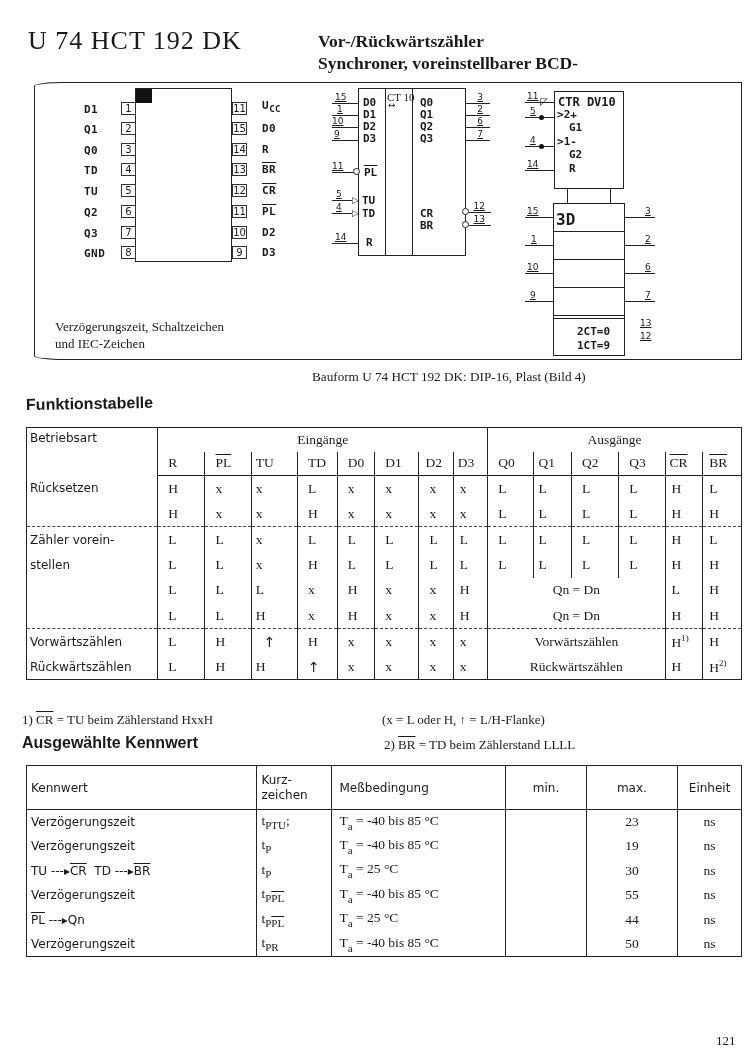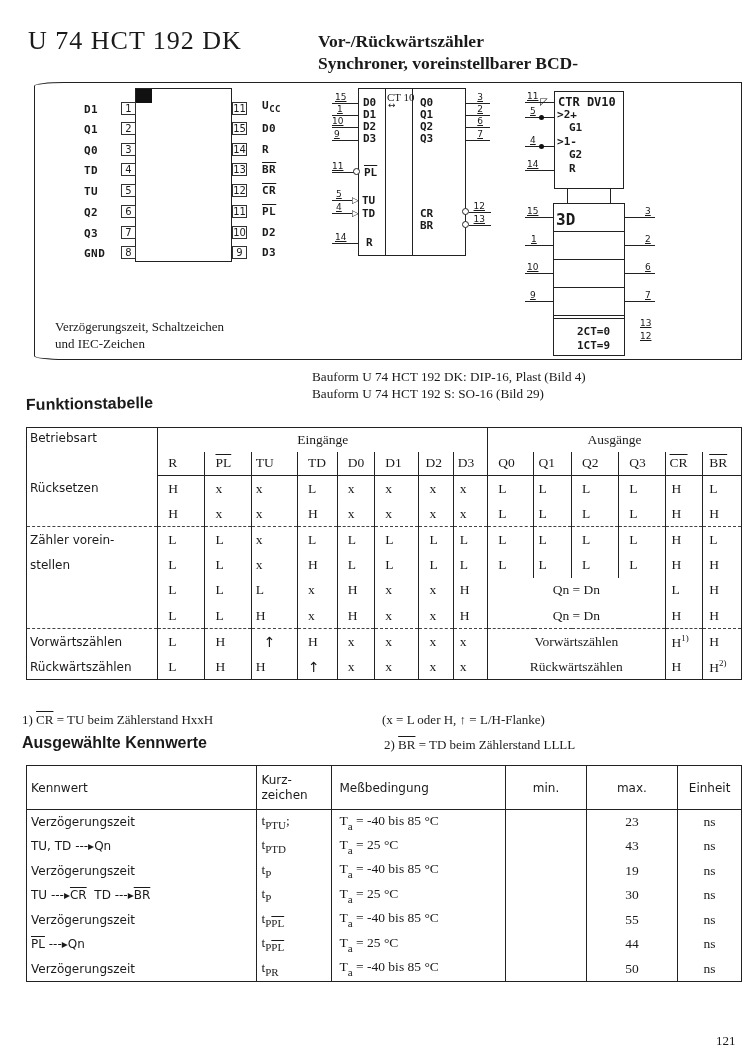--- a/index.html
+++ b/index.html
@@ -219,21 +219,20 @@
   <div class="abs pn" style="left:640px;top:331px">12</div>
 </div>
 
 <div id="fig-caption" class="abs">
   <div>Verzögerungszeit, Schaltzeichen</div>
   <div>und IEC-Zeichen</div>
 </div>
 
 <div id="bauform" class="abs">
   <div>Bauform U 74 HCT 192 DK: DIP-16, Plast (Bild 4)</div>
-  <div>Bauform U 74 HCT 192 S: SO-16 (Bild 29)</div>
 </div>
 <div id="func-title" class="abs">Funktionstabelle</div>
 
 <table id="ftable">
   <colgroup>
     <col style="width:122px">
       <col style="width:44px">
       <col style="width:43px">
       <col style="width:43px">
       <col style="width:37px">
@@ -396,21 +395,21 @@
         <td style="padding-left:6px">H</td>
         <td style="padding-left:6px"><span>H</span><sup>2)</sup></td>
     </tr>
   </tbody>
 </table>
 
 <div id="note1" class="abs serif">
   <span>1)</span> <span class="ol">CR</span> <span>= TU beim Zählerstand HxxH</span>
 </div>
 <div id="note-x" class="abs serif">(x = L oder H, ↑ = L/H-Flanke)</div>
-<div id="kenn-title" class="abs">Ausgewählte Kennwerte</div>
+<div id="kenn-title" class="abs">Ausgewählte Kennwert</div>
 <div id="note2" class="abs serif">
   <span>2)</span> <span class="ol">BR</span> <span>= TD beim Zählerstand LLLL</span>
 </div>
 
 <table id="ktable">
   <colgroup>
     <col style="width:224px">
       <col style="width:72px">
       <col style="width:170px">
       <col style="width:78px">
@@ -433,28 +432,20 @@
   <tbody>
     <tr>
       <td class="kn">Verzögerungszeit</td>
       <td class="sym">t<sub>PTU</sub><span>;</span></td>
       <td class="ta" style="padding-left:8px">T<sub>a</sub> <span>= -40 bis 85 °C</span></td>
       <td class="c"></td>
       <td class="c">23</td>
       <td class="c">ns</td>
     </tr>
     <tr>
-      <td class="kn">TU, TD ---▸Qn</td>
-      <td class="sym">t<sub>PTD</sub></td>
-      <td class="ta" style="padding-left:8px">T<sub>a</sub> <span>= 25 °C</span></td>
-      <td class="c"></td>
-      <td class="c">43</td>
-      <td class="c">ns</td>
-    </tr>
-    <tr>
       <td class="kn">Verzögerungszeit</td>
       <td class="sym">t<sub>P</sub></td>
       <td class="ta" style="padding-left:8px">T<sub>a</sub> <span>= -40 bis 85 °C</span></td>
       <td class="c"></td>
       <td class="c">19</td>
       <td class="c">ns</td>
     </tr>
     <tr>
       <td class="kn">TU ---▸<span class="ol">CR</span>&nbsp;&nbsp;TD ---▸<span class="ol">BR</span></td>
       <td class="sym">t<sub>P</sub></td>

